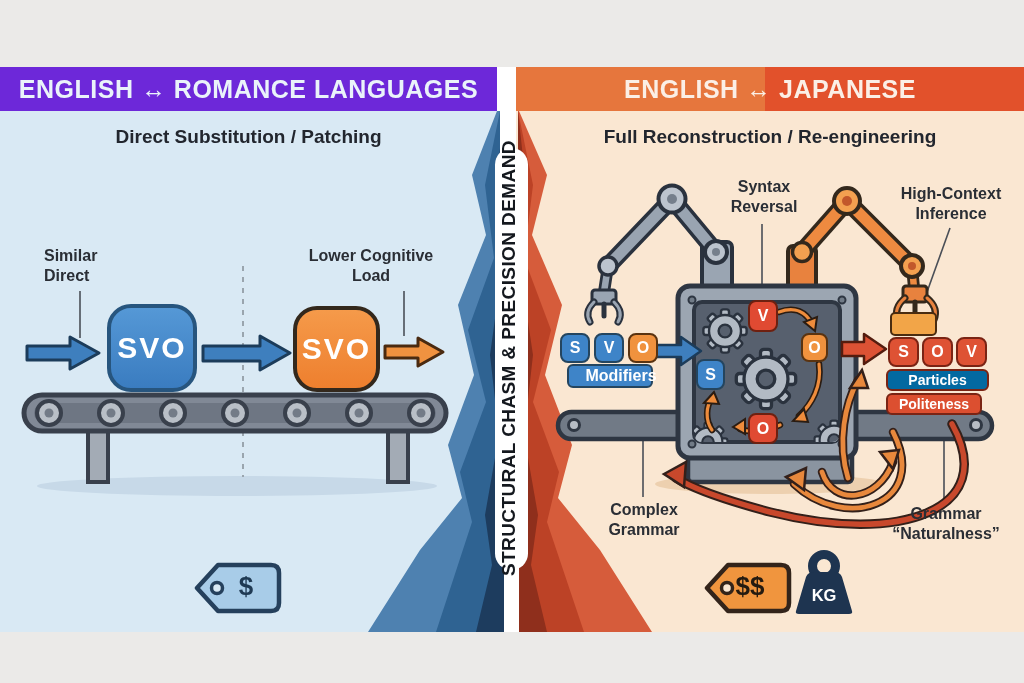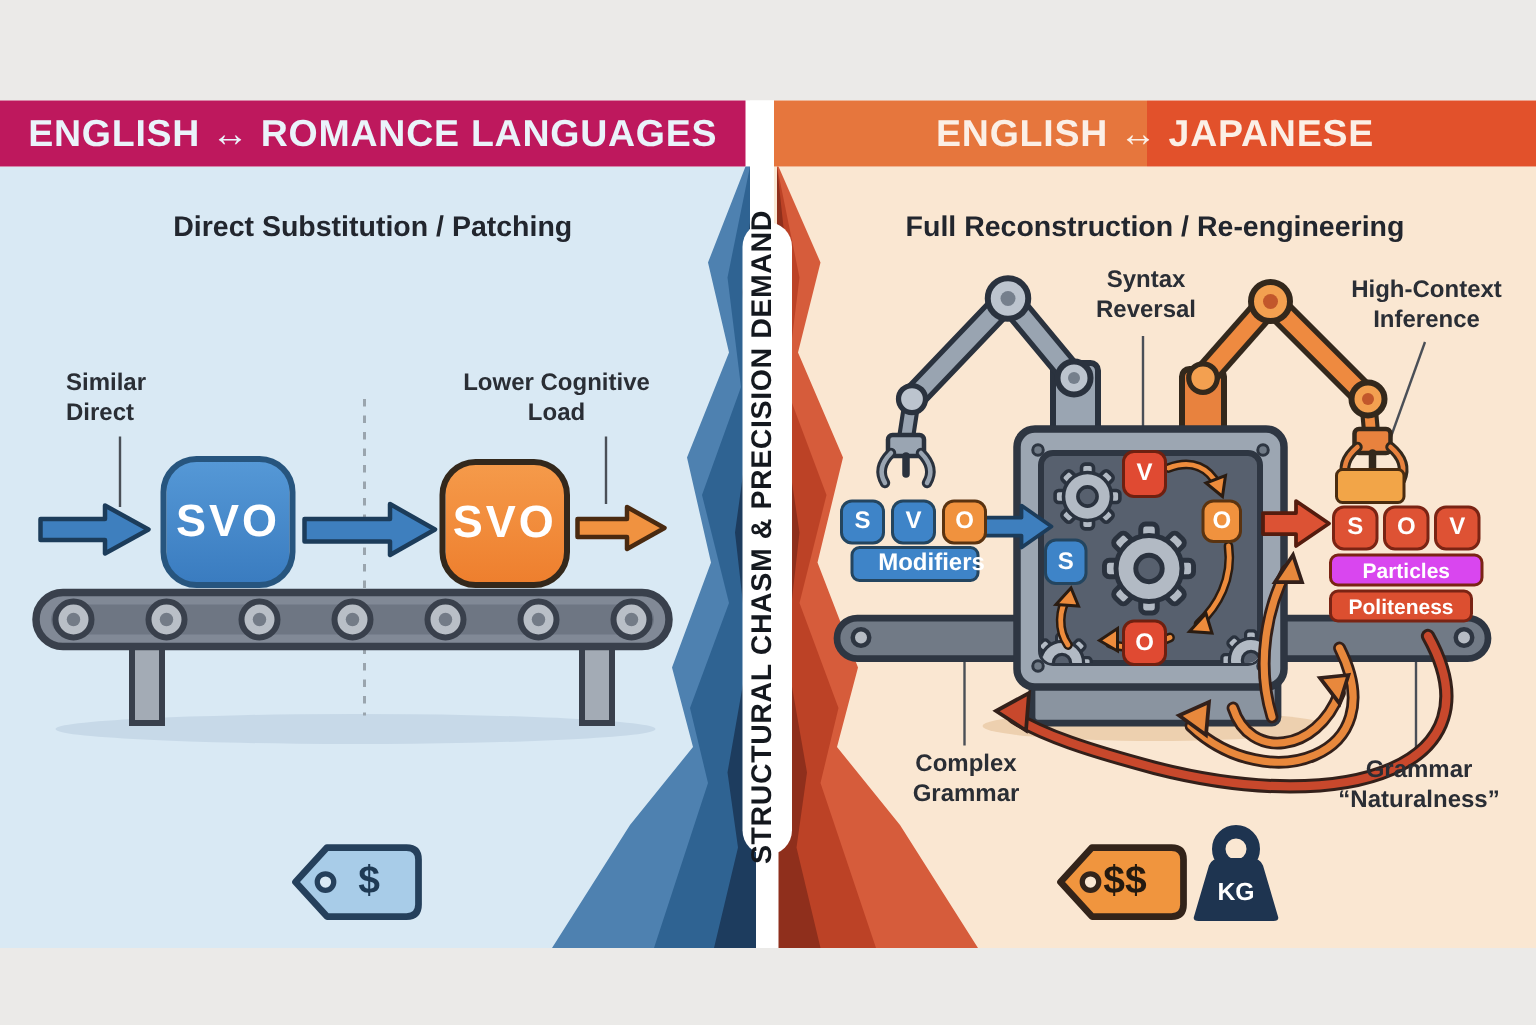--- a/index.html
+++ b/index.html
@@ -7,23 +7,23 @@
     position:relative;width:1024px;height:683px;overflow:hidden;
     background:#FFFFFF;
     font-family:"Liberation Sans","DejaVu Sans",sans-serif;
   }
   .margin-band{position:absolute;left:0;width:1024px;background:#EBEAE8;}
   .panel{position:absolute;top:111px;height:521px;}
   .panel-left{left:0;width:512px;background:#D9E9F4;}
   .panel-right{left:512px;width:512px;background:#FAE7D2;}
   .header{position:absolute;top:67px;height:44px;display:flex;align-items:center;justify-content:center;
     font-weight:bold;font-size:25px;letter-spacing:.5px;}
-  .header-left{left:0;width:497px;background:#be185d;color:#EAF3FA;}
+  .header-left{left:0;width:497px;background:#6d28d9;color:#EAF3FA;}
   .header-right{left:516px;width:508px;background:linear-gradient(90deg,#E6763D 0%,#E6763D 49%,#E2512B 49%);color:#FBEFE6;}
-  .subtitle{position:absolute;top:126px;text-align:center;font-weight:bold;font-size:19px;color:#22262E;margin-top:15px;}
+  .subtitle{position:absolute;top:126px;text-align:center;font-weight:bold;font-size:19px;color:#22262E;}
   .subtitle-left{left:0;width:497px;}
   .subtitle-right{left:516px;width:508px;}
   svg.art{position:absolute;left:0;top:0;}
   .label{position:absolute;font-size:16px;font-weight:600;color:#2A2E35;line-height:1.25;}
   .center{text-align:center;}
   .svo-box{position:absolute;display:flex;align-items:center;justify-content:center;
     color:#fff;font-weight:bold;font-size:30px;letter-spacing:2px;border-radius:24px;}
   .svo-blue{left:107px;top:304px;width:90px;height:88px;border:4px solid #27557E;
     background:linear-gradient(180deg,#5598D6,#3A7CC0);box-sizing:border-box;}
   .svo-orange{left:293px;top:306px;width:87px;height:86px;border:4px solid #33281C;
@@ -279,21 +279,21 @@
   <div class="pill" style="left:567px;top:364px;width:86px;height:24px;font-size:16px;background:#3E84C8;border:2.5px solid #24455F;padding-left:22px;">Modifiers</div>
 
   <div class="tile tile-red" style="left:748px;top:300px;width:30px;height:32px;">V</div>
   <div class="tile tile-orange" style="left:801px;top:333px;width:27px;height:29px;">O</div>
   <div class="tile tile-blue" style="left:696px;top:359px;width:29px;height:31px;">S</div>
   <div class="tile tile-red" style="left:748px;top:413px;width:30px;height:31px;">O</div>
 
   <div class="tile tile-red2" style="left:888px;top:337px;width:31px;height:30px;">S</div>
   <div class="tile tile-red2" style="left:922px;top:337px;width:31px;height:30px;">O</div>
   <div class="tile tile-red2" style="left:956px;top:337px;width:31px;height:30px;">V</div>
-  <div class="pill" style="left:886px;top:369px;width:103px;height:22px;font-size:14px;background:#d946ef;border:2.5px solid #7A2414;">Particles</div>
+  <div class="pill" style="left:886px;top:369px;width:103px;height:22px;font-size:14px;background:#0369a1;border:2.5px solid #7A2414;">Particles</div>
   <div class="pill" style="left:886px;top:393px;width:96px;height:22px;font-size:14px;background:#DC4F30;border:2.5px solid #7A2414;">Politeness</div>
 
   <div class="pill" style="left:890px;top:312px;width:47px;height:24px;background:#F2A548;border:2.5px solid #4A2C10;border-radius:5px;">
     <span class="sr-only">よ</span>
   </div>
 
   <div class="price" style="left:724px;top:571px;width:52px;color:#241A10;">$$</div>
   <div class="kg" style="left:804px;top:586px;width:40px;">KG</div>
 
 </div>

